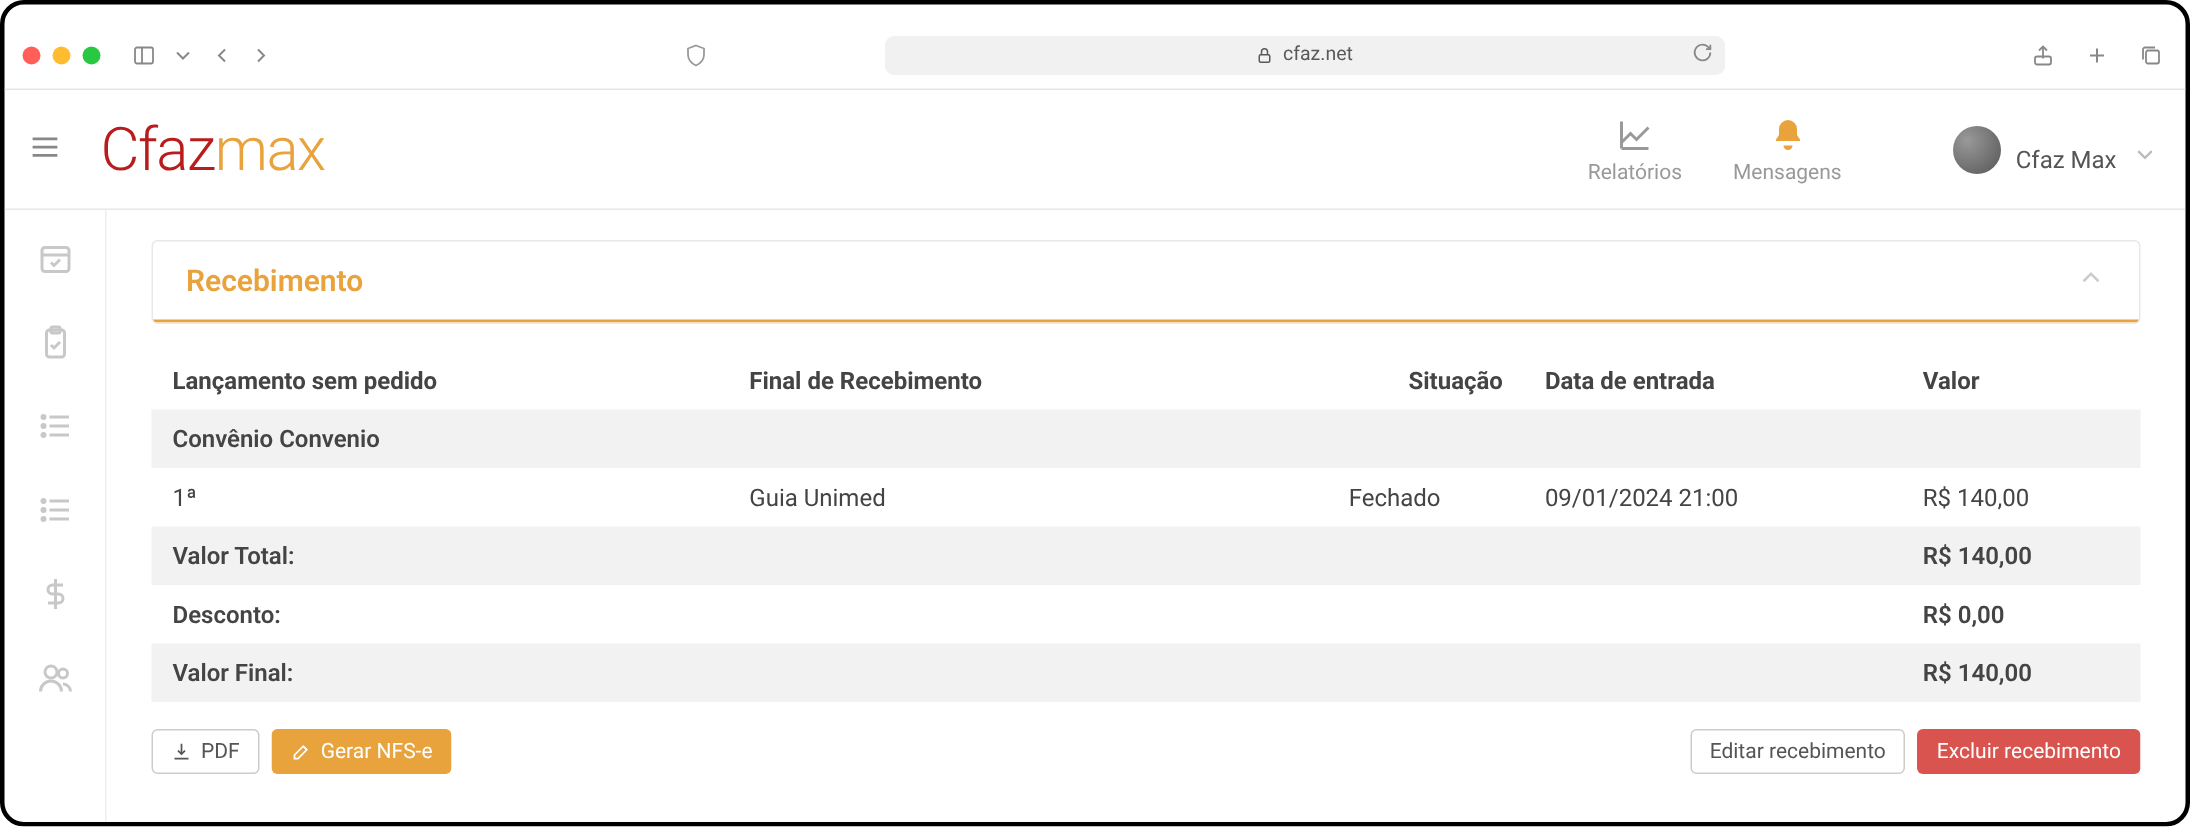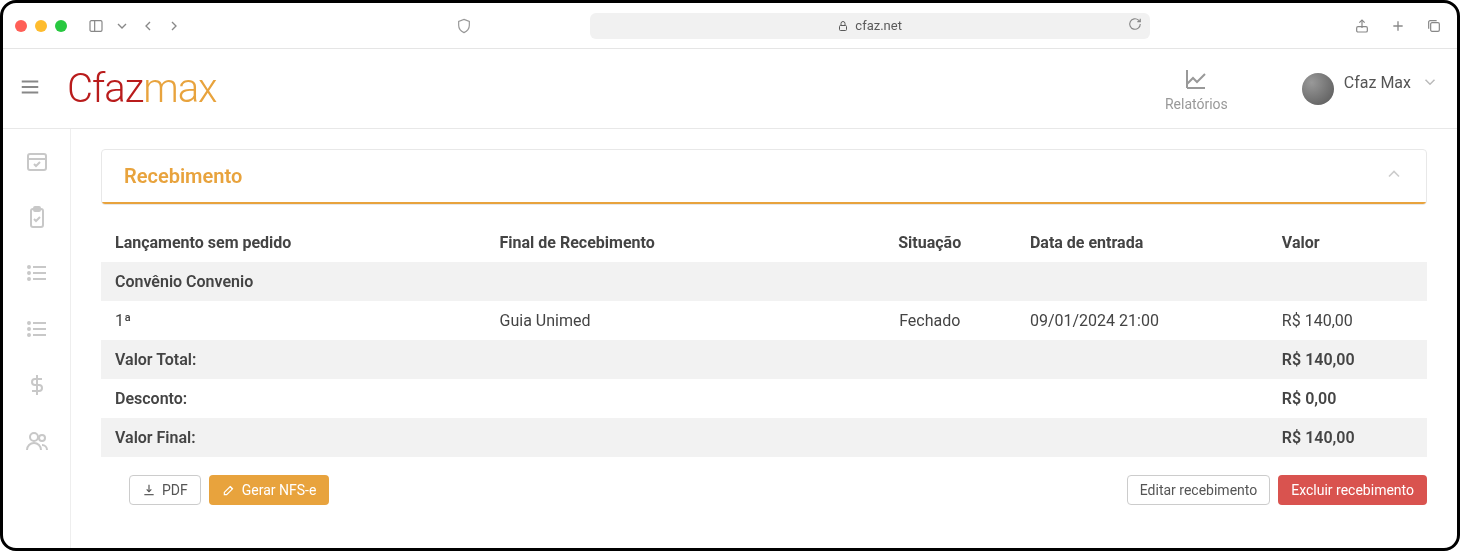--- a/index.html
+++ b/index.html
@@ -21,20 +21,21 @@
       overflow: hidden;
     }
     .titlebar {
       height: 46px;
       display: flex;
       align-items: center;
       padding: 0 12px;
       gap: 8px;
       border-bottom: 1px solid #e5e5e5;
       flex-shrink: 0;
+      margin-top: 11px;
     }
     .traffic-lights { display: flex; gap: 8px; margin-right: 10px; }
     .traffic-dot { width: 12px; height: 12px; border-radius: 50%; }
     .dot-red { background: #ff5f57; }
     .dot-yellow { background: #febc2e; }
     .dot-green { background: #28c840; }
     .tb-icon { width: 22px; height: 22px; display: flex; align-items: center; justify-content: center; color: #888; cursor: pointer; }
     .tb-icon svg { width: 16px; height: 16px; }
     .tb-group { display: flex; align-items: center; gap: 4px; }
     .addressbar {
@@ -69,21 +70,21 @@
     .hamburger { color: #888; padding: 8px; cursor: pointer; margin-right: 18px; }
     .hamburger svg { width: 22px; height: 22px; }
     .logo { font-size: 40px; font-weight: 300; letter-spacing: -1px; }
     .logo .c1 { color: #b91c1c; }
     .logo .c2 { color: #e8a33d; }
     .header-nav { margin-left: auto; display: flex; align-items: center; gap: 34px; }
     .nav-item { display: flex; flex-direction: column; align-items: center; gap: 4px; color: #999; font-size: 14px; cursor: pointer; }
     .nav-item.active .nav-icon { color: #e8a33d; }
     .nav-icon { width: 26px; height: 26px; display: flex; align-items: center; justify-content: center; }
     .nav-icon svg { width: 24px; height: 24px; }
-    .user-area { display: flex; align-items: flex-start; gap: 10px; margin-left: 40px; color: #555; font-size: 16px; cursor: pointer; }
+    .user-area { display: flex; align-items: flex-end; gap: 10px; margin-left: 40px; color: #555; font-size: 16px; cursor: pointer; }
     .avatar { width: 32px; height: 32px; border-radius: 50%; background: radial-gradient(circle at 30% 30%, #999, #555); }
     .chevron { color: #bbb; }
 
     .body-row { flex: 1; display: flex; overflow: hidden; }
     .sidebar {
       width: 68px;
       border-right: 1px solid #eee;
       display: flex;
       flex-direction: column;
       align-items: center;
@@ -113,21 +114,21 @@
 
     .table-wrap { margin-top: 18px; }
     table { width: 100%; border-collapse: collapse; font-size: 16px; color: #444; }
     th { text-align: left; font-weight: 700; padding: 10px 14px; }
     td { padding: 10px 14px; }
     .row-band { background: #f2f2f2; font-weight: 600; }
     .row-light td { font-weight: 400; }
     .row-summary { background: #f2f2f2; font-weight: 600; }
     .col-value { padding-right: 60px; }
 
-    .actions { display: flex; margin-top: 18px; align-items: center; gap: 8px; margin-left: 28px; }
+    .actions { display: flex; margin-top: 18px; align-items: center; gap: 8px; }
     .btn {
       display: inline-flex;
       align-items: center;
       gap: 6px;
       padding: 6px 12px;
       border-radius: 4px;
       font-size: 14px;
       cursor: pointer;
       border: 1px solid transparent;
     }
@@ -228,20 +229,28 @@
       <div class="header-nav">
         <div class="nav-item">
           <span class="nav-icon">
             <svg viewBox="0 0 24 24" fill="none" stroke="currentColor" stroke-width="2">
                 <polyline points="3 17 9 11 13 15 21 7"></polyline>
                 <line x1="3" y1="21" x2="3" y2="3"></line>
                 <line x1="3" y1="21" x2="21" y2="21"></line>
               </svg>
           </span>
           <span>Relatórios</span>
+        </div>
+        <div class="nav-item active">
+          <span class="nav-icon">
+            <svg viewBox="0 0 24 24" fill="currentColor">
+                <path d="M12 2a6 6 0 00-6 6v4l-2 3v1h16v-1l-2-3V8a6 6 0 00-6-6zm0 20a3 3 0 003-3H9a3 3 0 003 3z"></path>
+              </svg>
+          </span>
+          <span>Mensagens</span>
         </div>
         <div class="user-area">
           <div class="avatar"></div>
           <span>Cfaz Max</span>
           <span class="chevron">
             <svg viewBox="0 0 24 24" width="18" height="18" fill="none" stroke="currentColor" stroke-width="2">
                 <polyline points="6 9 12 15 18 9"></polyline>
               </svg>
           </span>
         </div>
@@ -318,21 +327,21 @@
               <col style="width:29%">
               <col style="width:27%">
               <col style="width:13%">
               <col style="width:19%">
               <col style="width:12%">
             </colgroup>
             <thead>
               <tr>
                 <th>Lançamento sem pedido</th>
                 <th>Final de Recebimento</th>
-                <th style="text-align:center;">Situação</th>
+                <th style="text-align:right;">Situação</th>
                 <th>Data de entrada</th>
                 <th class="col-value">Valor</th>
               </tr>
             </thead>
             <tbody>
               <tr class="row-band">
                 <td colspan="5">Convênio Convenio</td>
               </tr>
               <tr class="row-light">
                 <td>1ª</td>

